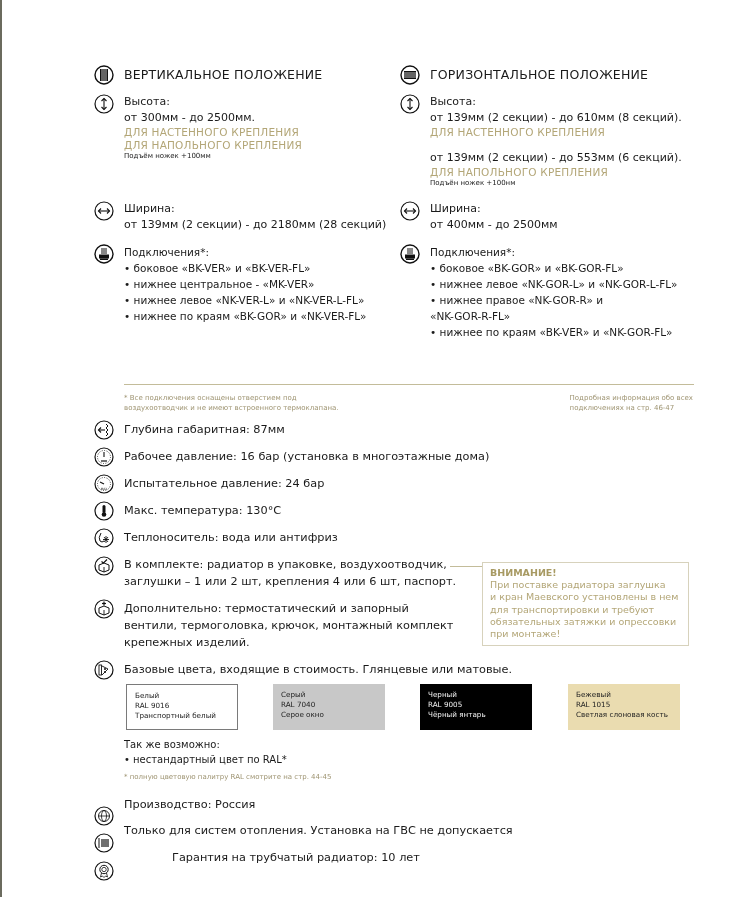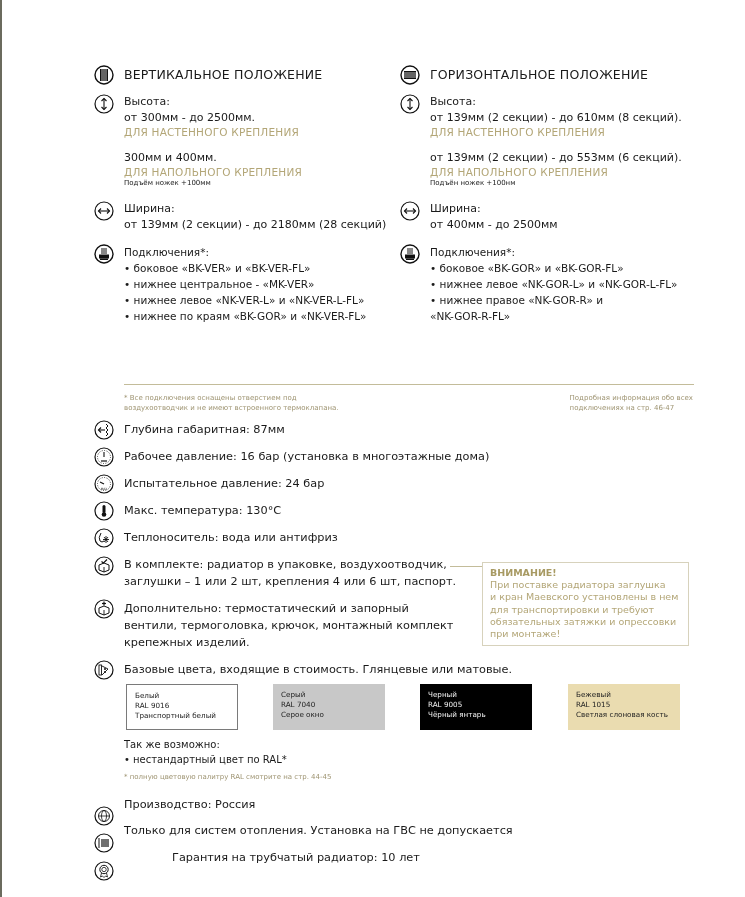--- a/index.html
+++ b/index.html
@@ -42,21 +42,20 @@
       <circle cx="10" cy="10" r="9" fill="none" stroke="#111" stroke-width="1.2"></circle>
       <line x1="10" y1="4.5" x2="10" y2="15.5" stroke="#111" stroke-width="1.1"></line>
       <polyline points="7.5,7 10,4.5 12.5,7" fill="none" stroke="#111" stroke-width="1.1"></polyline>
       <polyline points="7.5,13 10,15.5 12.5,13" fill="none" stroke="#111" stroke-width="1.1"></polyline>
     </svg>
 </div>
 <div class="abs" style="left:122px;top:94px;">
   <div class="txt">Высота:</div>
   <div class="txt">от 300мм - до 2500мм.</div>
   <div class="gold">ДЛЯ НАСТЕННОГО КРЕПЛЕНИЯ</div>
-  <div class="txt" style="margin-top:11px;">300мм и 400мм.</div>
   <div class="gold">ДЛЯ НАПОЛЬНОГО КРЕПЛЕНИЯ</div>
   <div class="tiny">Подъём ножек +100мм</div>
 </div>
 
 <div class="icon" style="left:92px;top:201px;">
   <svg viewBox="0 0 20 20">
       <circle cx="10" cy="10" r="9" fill="none" stroke="#111" stroke-width="1.2"></circle>
       <line x1="4.5" y1="10" x2="15.5" y2="10" stroke="#111" stroke-width="1.1"></line>
       <polyline points="7,7.5 4.5,10 7,12.5" fill="none" stroke="#111" stroke-width="1.1"></polyline>
       <polyline points="13,7.5 15.5,10 13,12.5" fill="none" stroke="#111" stroke-width="1.1"></polyline>
@@ -135,20 +134,21 @@
       <rect x="5" y="10.5" width="10" height="4" fill="#111"></rect>
       <rect x="6" y="14.5" width="8" height="1.5" fill="#111"></rect>
     </svg>
 </div>
 <div class="abs list" style="left:428px;top:244px;">
   <div>Подключения*:</div>
   <div>• боковое «BK-GOR» и «BK-GOR-FL»</div>
   <div>• нижнее левое «NK-GOR-L» и «NK-GOR-L-FL»</div>
   <div>• нижнее правое «NK-GOR-R» и</div>
   <div>«NK-GOR-R-FL»</div>
+  <div>• нижнее по краям «BK-VER» и «NK-GOR-FL»</div>
 </div>
 
 <div class="divider" style="left:122px;top:384px;width:570px;"></div>
 <div class="abs note" style="left:122px;top:393px;">
   <div>* Все подключения оснащены отверстием под</div>
   <div>воздухоотводчик и не имеют встроенного термоклапана.</div>
 </div>
 <div class="abs note" style="right:52px;top:393px;text-align:left;">
   <div>Подробная информация обо всех</div>
   <div>подключениях на стр. 46-47</div>

